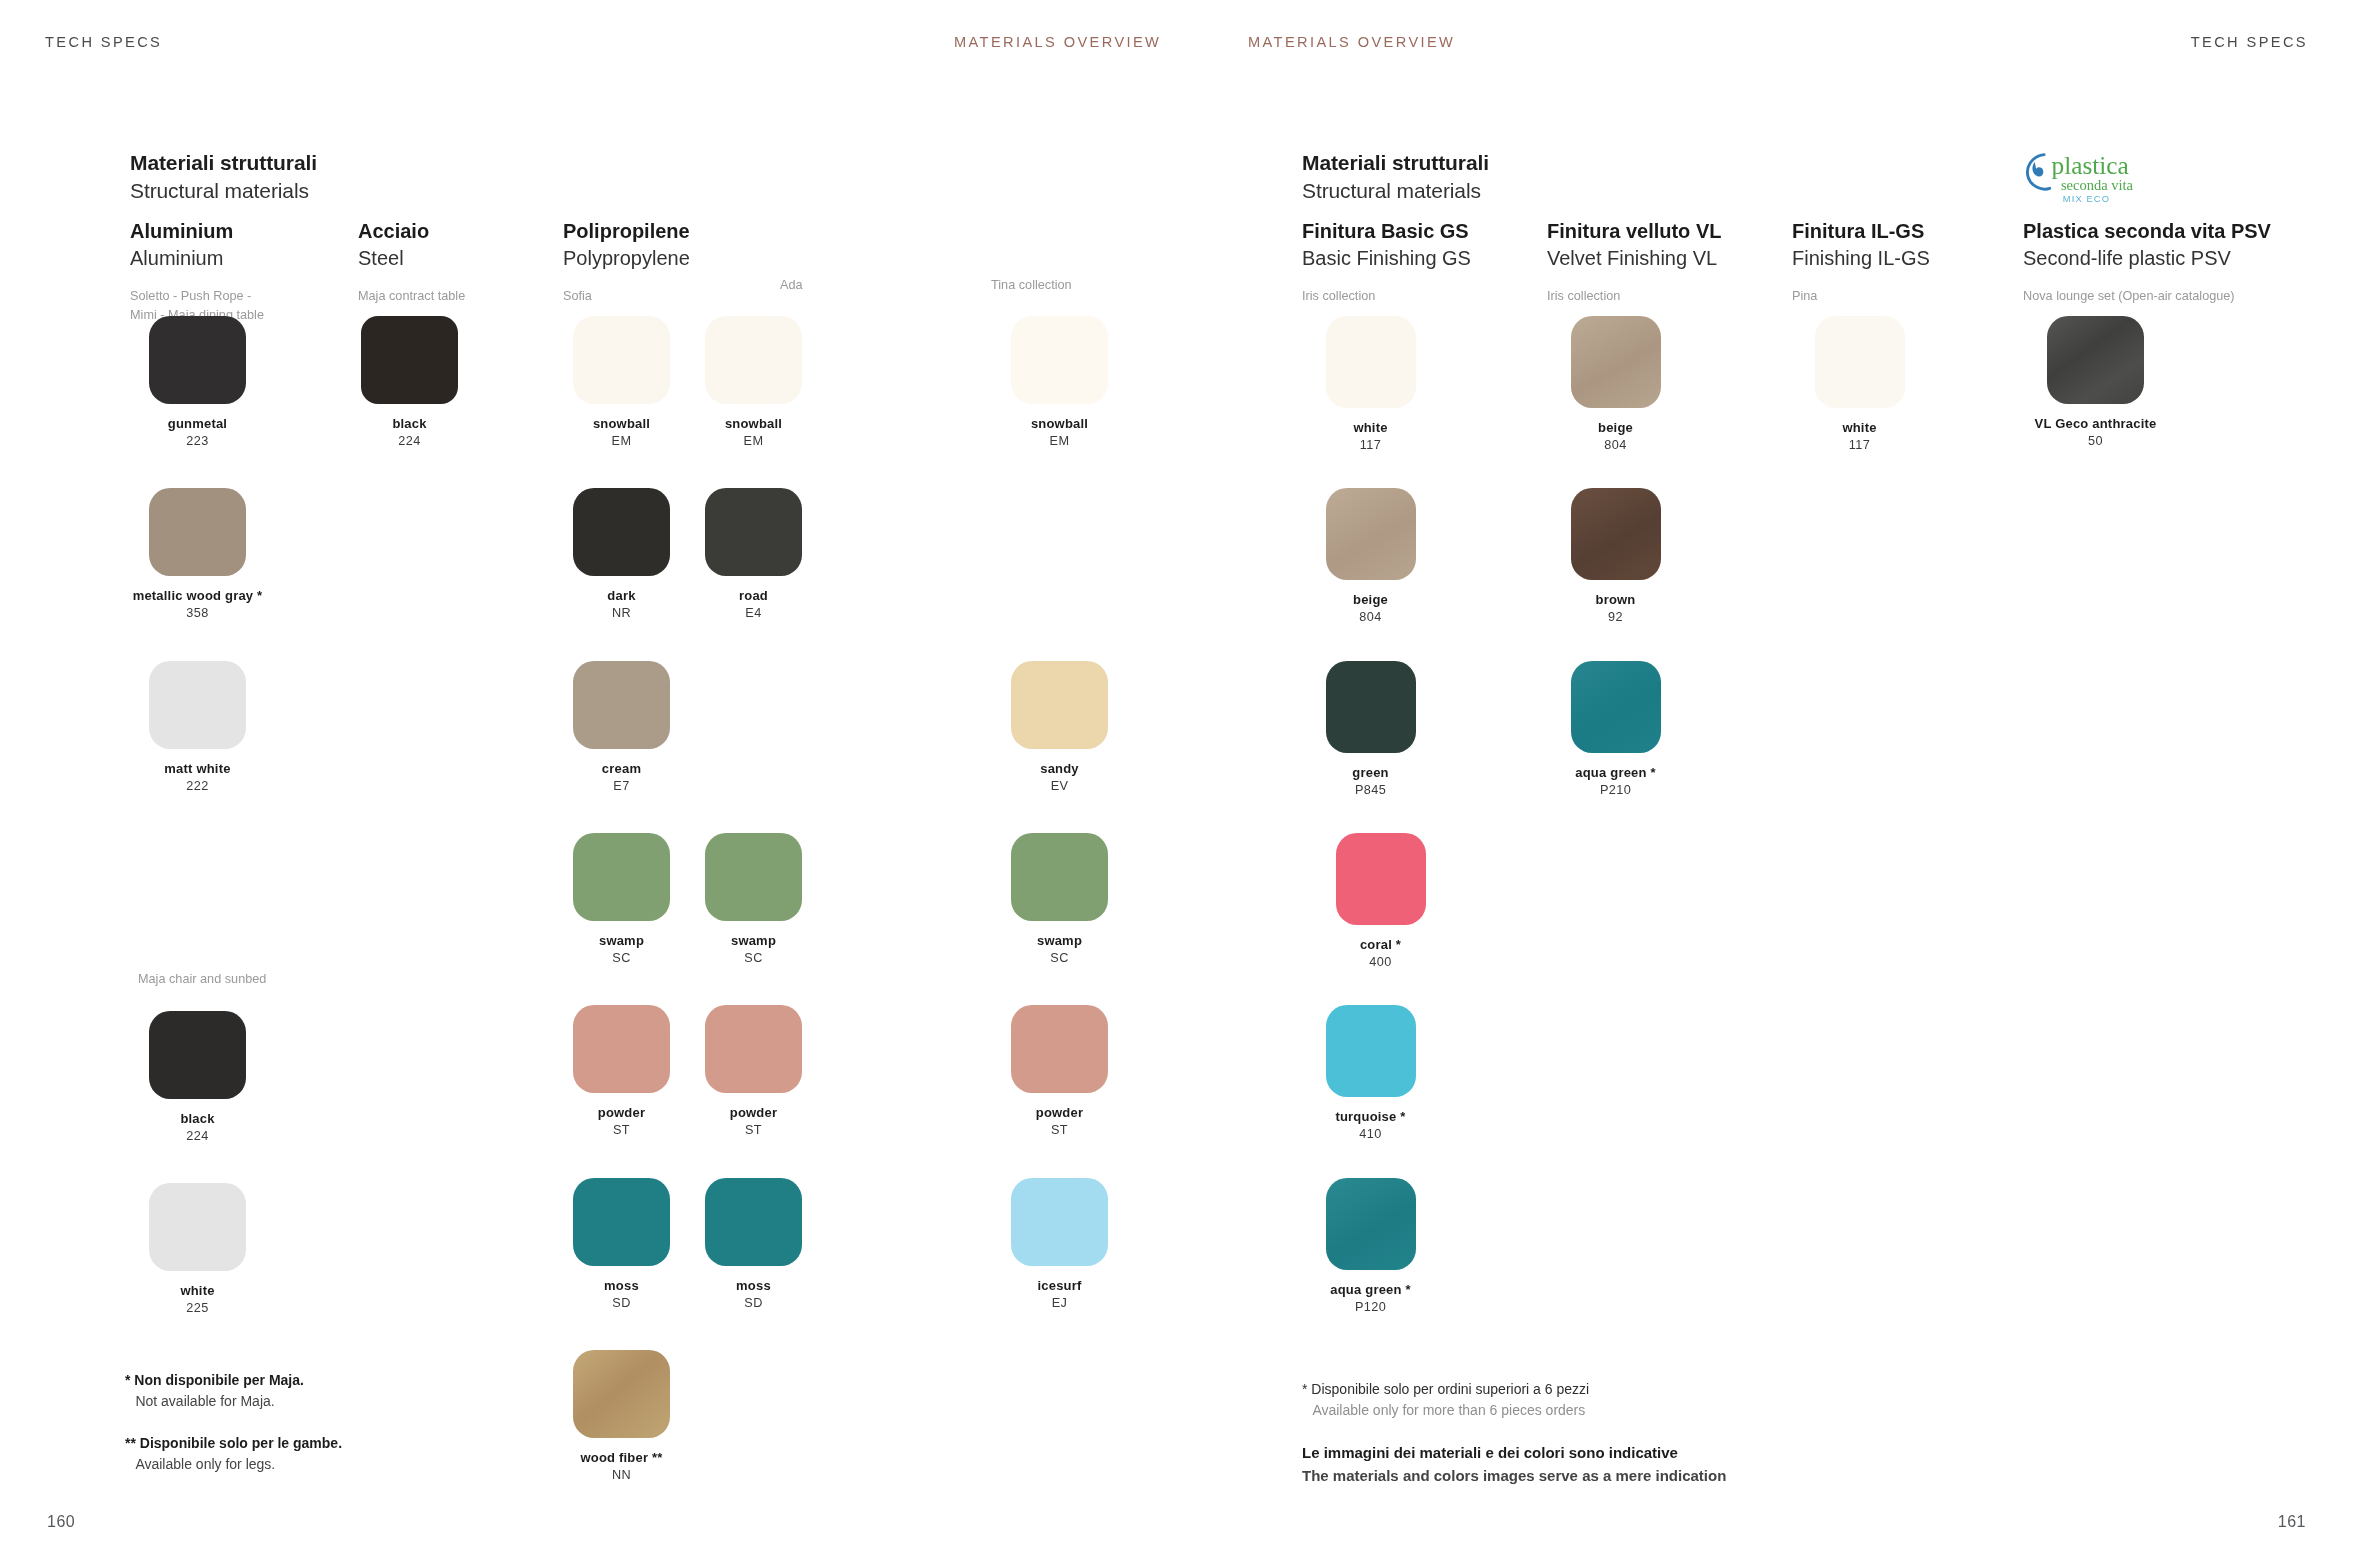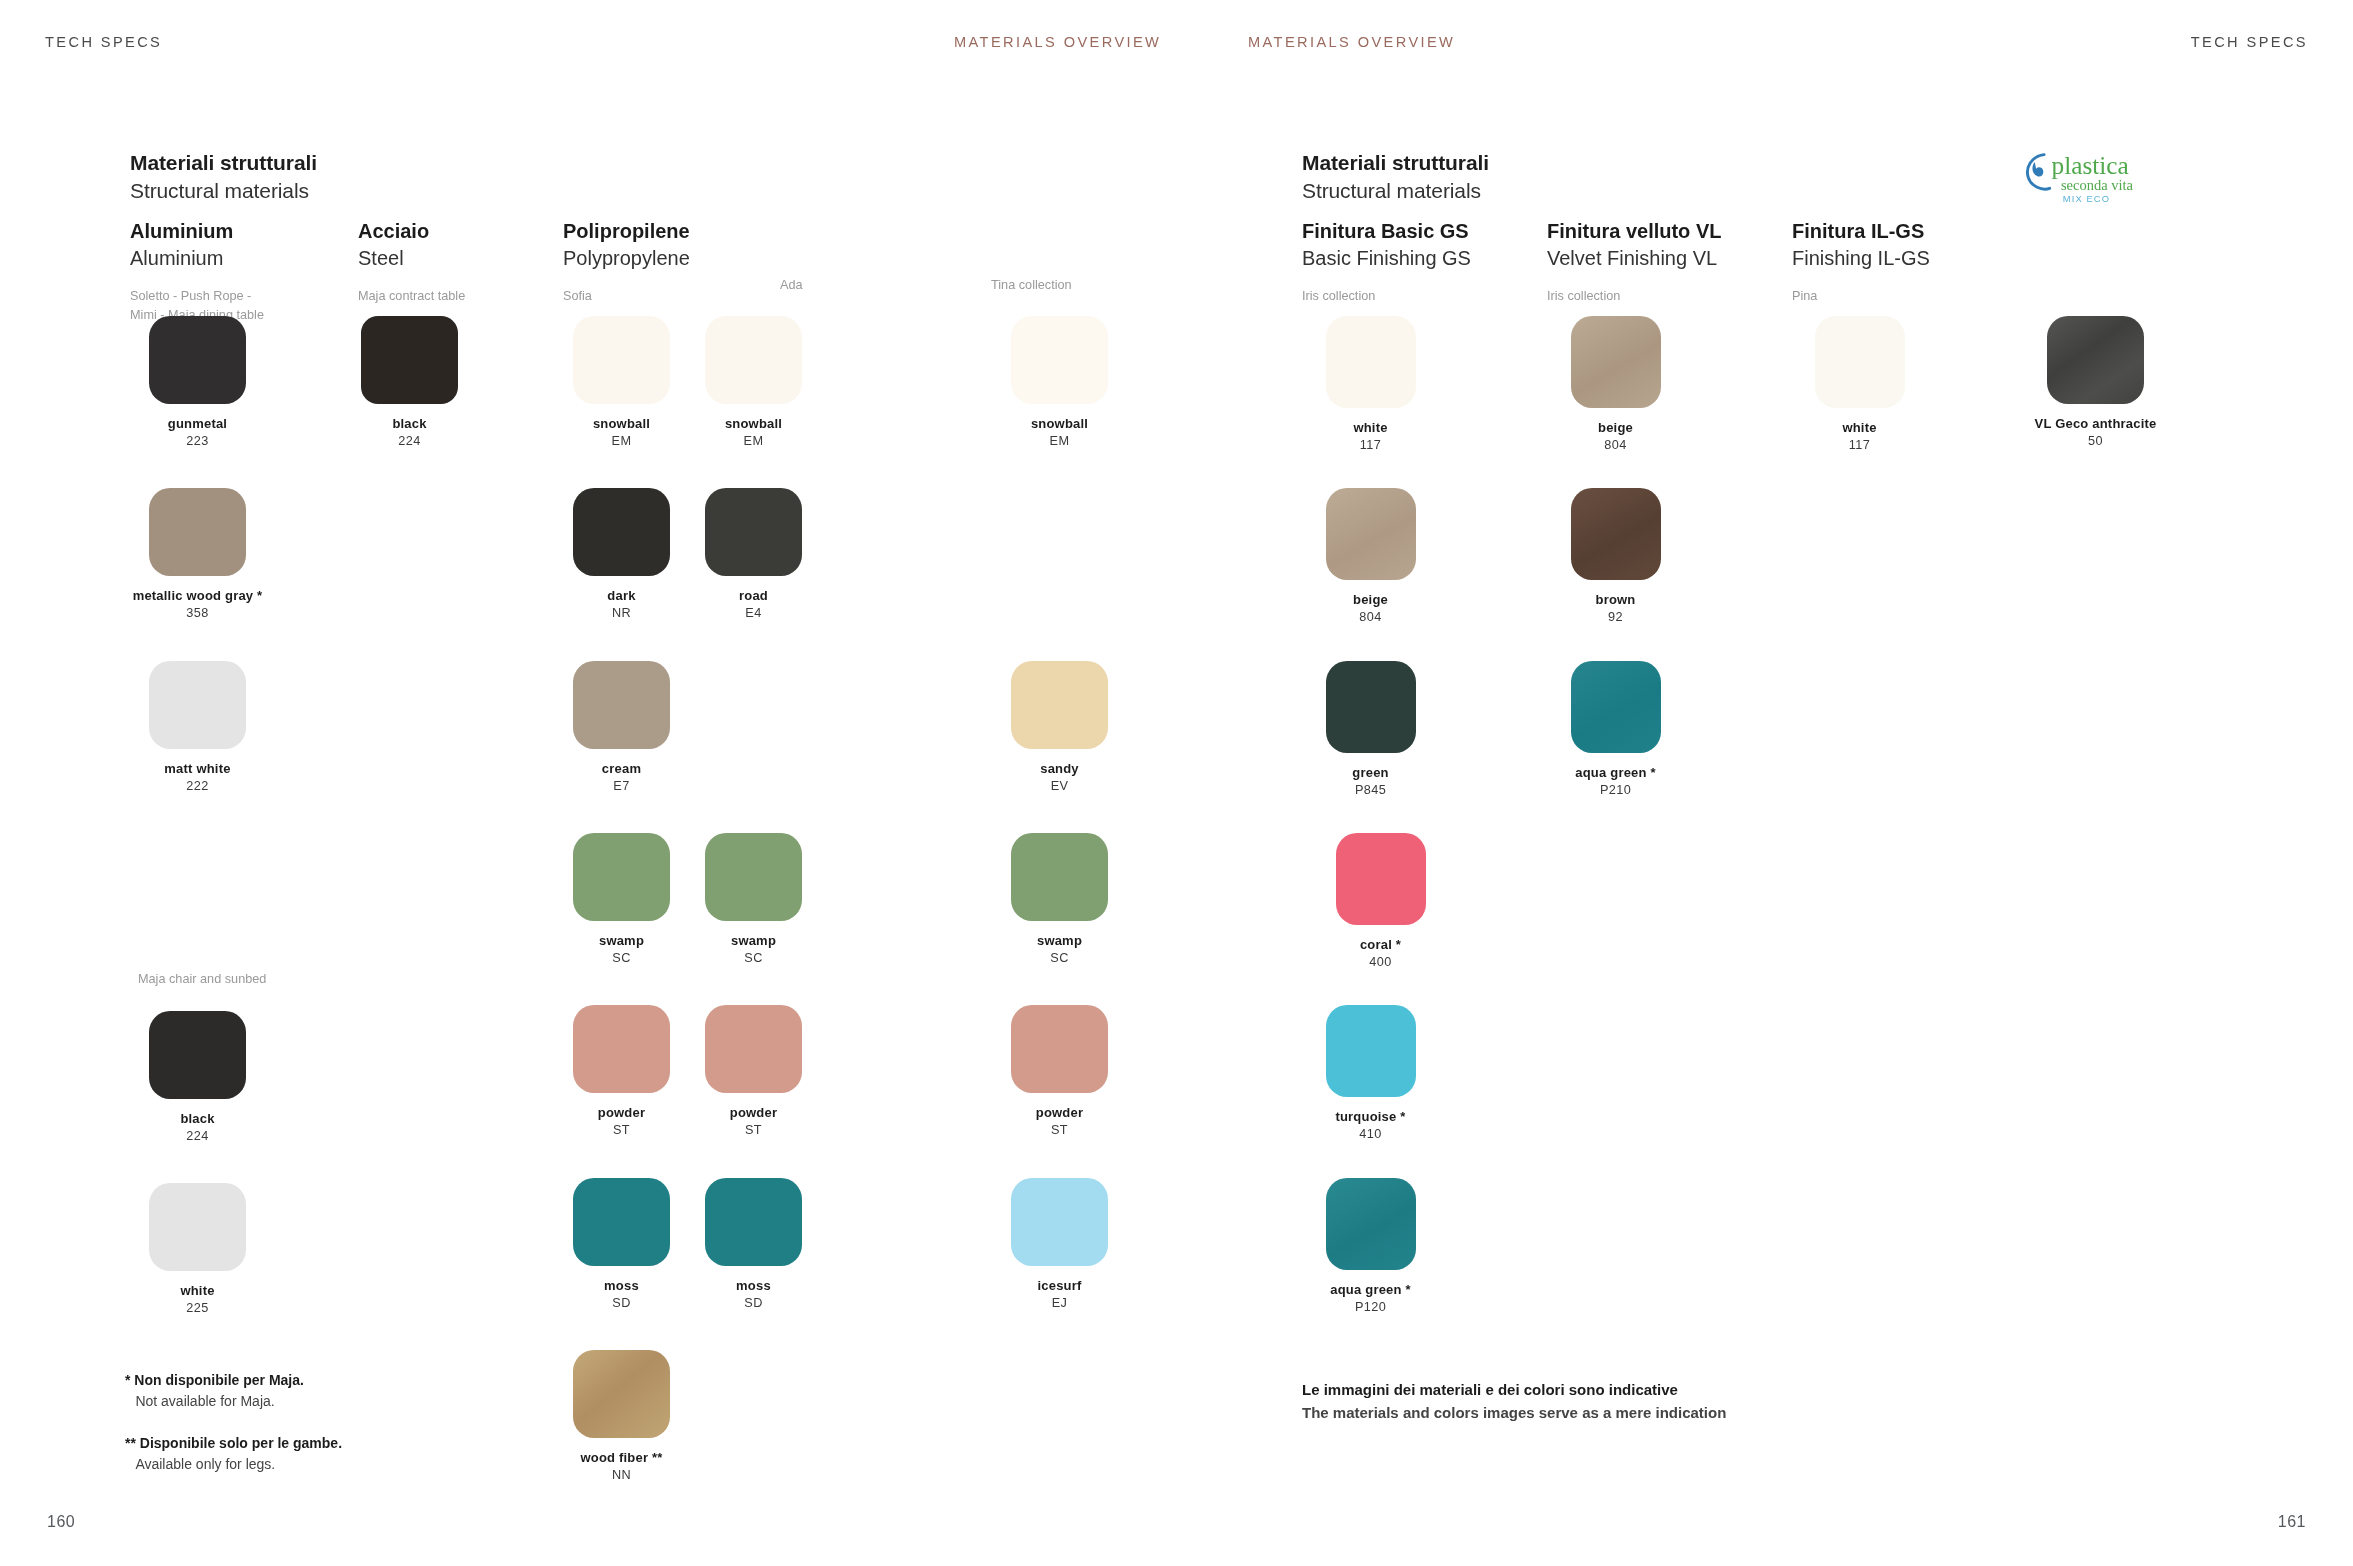--- a/index.html
+++ b/index.html
@@ -448,30 +448,39 @@
       <path d="M12 14 C8 19, 9 27, 15 29 C19 30.5, 22 27, 21 23 C20.2 19.5, 16 18.5, 13.5 21" fill="#2f7cb8"></path>
 
       <text x="30" y="27" font-family="'Liberation Serif', serif" font-size="27" fill="#4fa84b">plastica</text>
 
       <text x="40" y="44" font-family="'Liberation Serif', serif" font-size="15.5" fill="#4fa84b">seconda vita</text>
 
       <text x="42" y="57" font-family="'Liberation Sans', sans-serif" font-size="10" letter-spacing="1.2" fill="#5bb3d6">MIX ECO</text>
     </svg>
   </div>
 
+  <div class="matcol" style="left:2023px; top:218px;">
+    <div class="title-it">Plastica seconda vita PSV</div>
+    <div class="title-en">Second-life plastic PSV</div>
+    <div class="collection">Nova lounge set (Open-air catalogue)</div>
+  </div>
 
   <div class="swatch-stack" style="left:2020px; top:316px;">
     <div class="swatch-cell" style="left:0; top:0;">
       <span class="chip" style="background:linear-gradient(145deg,#555553,#3f3f3e 40%,#4d4d4b 70%,#424241);"></span>
       <div class="chip-name">VL Geco anthracite</div>
       <div class="chip-code">50</div>
     </div>
   </div>
 
   <div class="footnotes" style="left:1302px; top:1379px;">
     <div class="fn-block">
+      <div class="fn-it light">* Disponibile solo per ordini superiori a 6 pezzi</div>
+      <div class="fn-en grey">Available only for more than 6 pieces orders</div>
+    </div>
+    <div class="fn-block">
       <div class="fn-it" style="font-size:15px;">Le immagini dei materiali e dei colori sono indicative</div>
       <div class="fn-en" style="font-size:15px; padding-left:0;font-weight:bold;">The materials and colors images serve as a mere indication</div>
     </div>
   </div>
 
 </div>
 
 
 </body></html>

